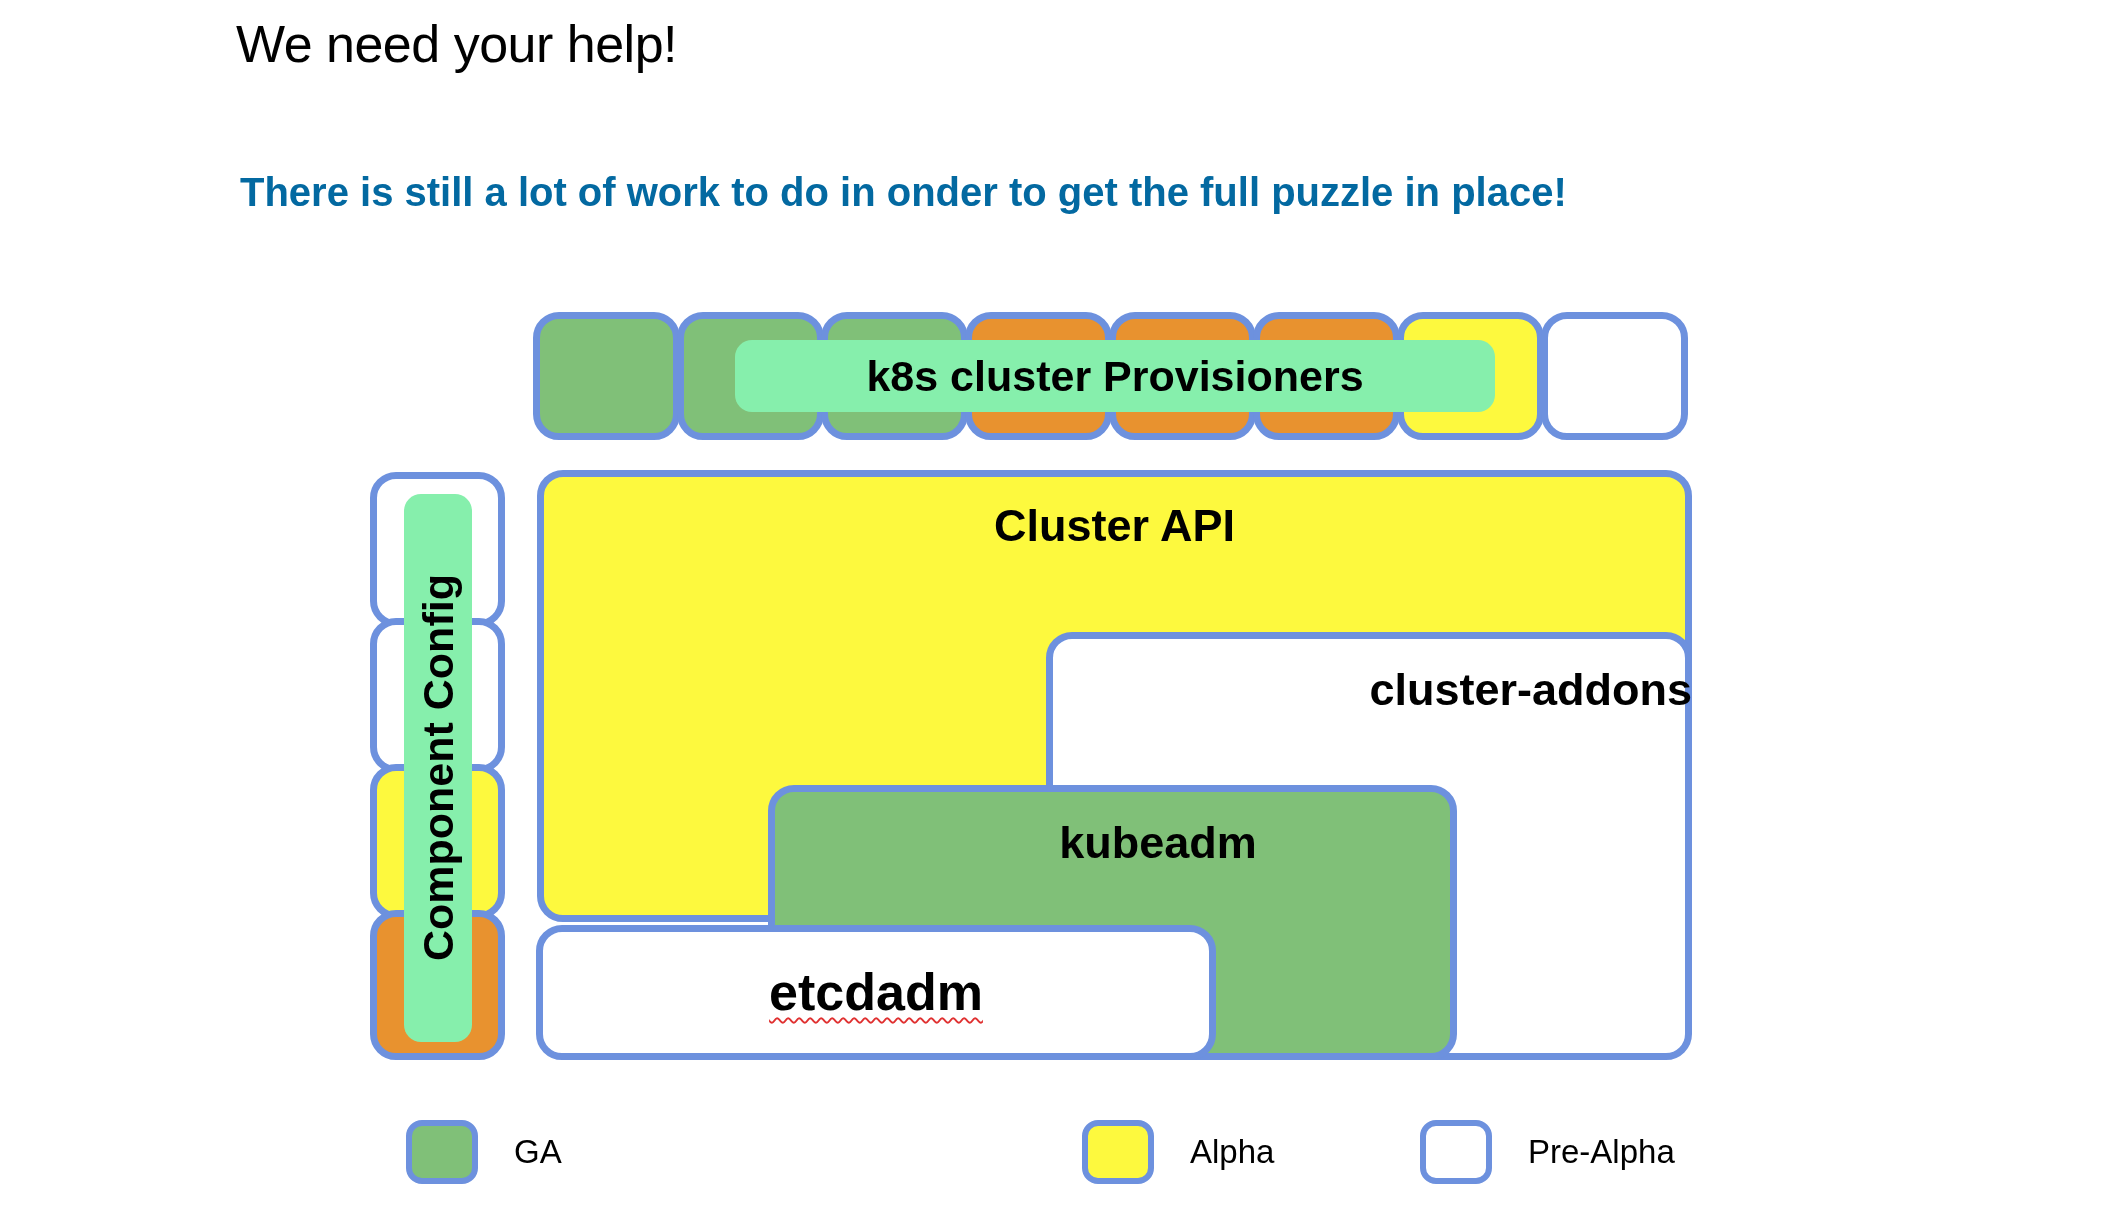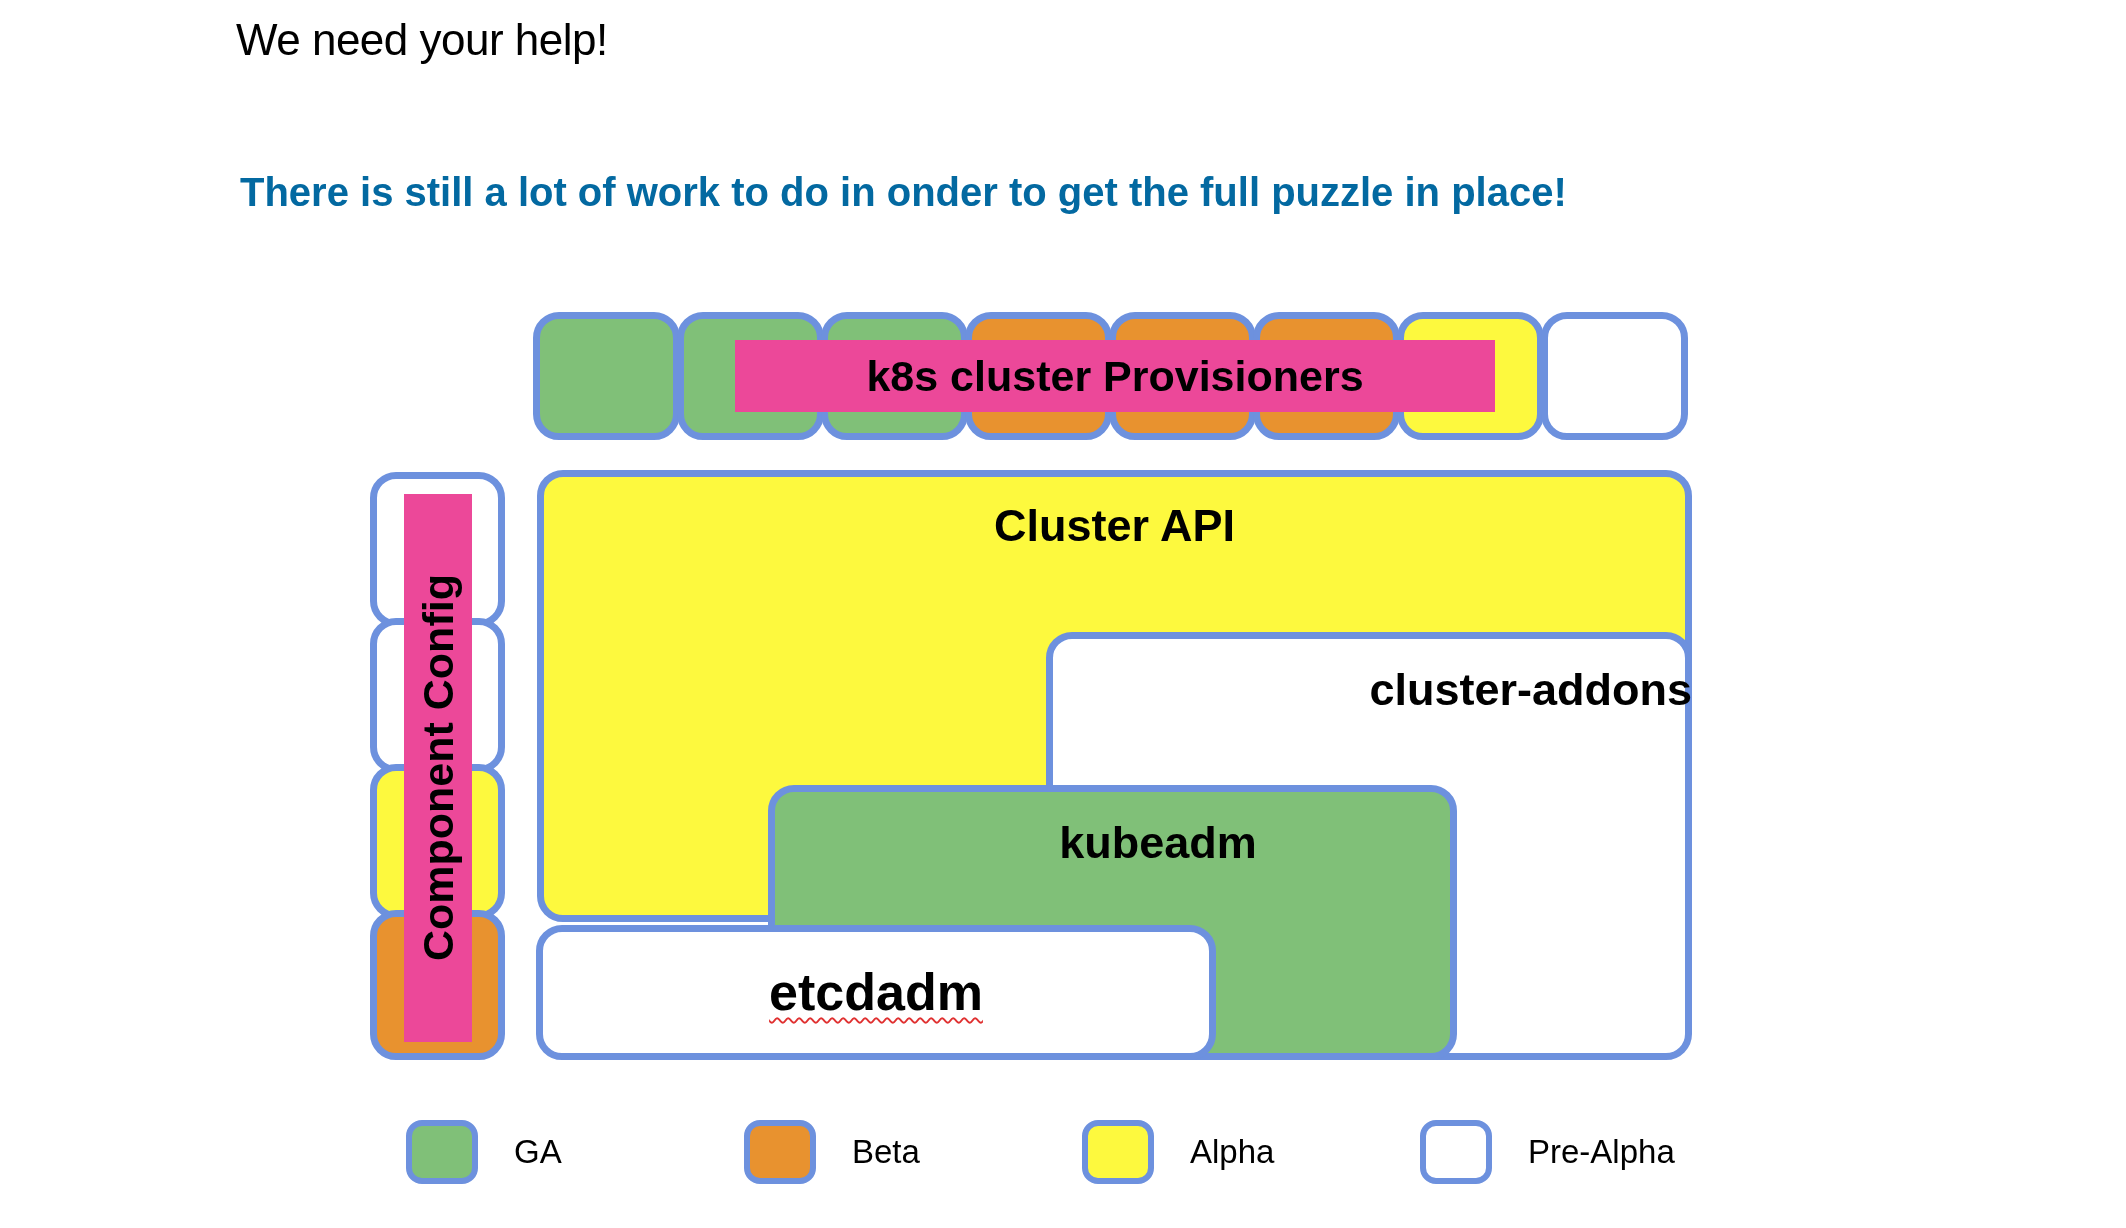--- a/index.html
+++ b/index.html
@@ -8,21 +8,21 @@
     background:#ffffff;
     font-family:"Liberation Sans","DejaVu Sans",sans-serif;
     position:relative;overflow:hidden;
     -webkit-font-smoothing:antialiased;
   }
   .slide{position:absolute;inset:0;}
 
   
   #page-title{
     position:absolute;left:236px;top:16px;
-    font-size:44px;line-height:1.08;
+    font-size:52px;line-height:1.08;
     color:#000;font-weight:400;white-space:nowrap;
     letter-spacing:-0.5px;
   }
   #page-subtitle{
     position:absolute;left:240px;top:168px;
     font-size:40px;line-height:1.2;
     color:#0369a1;font-weight:700;white-space:nowrap;
   }
 
   
@@ -34,25 +34,26 @@
     background:#ffffff;
   }
   .node.ga      {background:#80c078;}
   .node.beta    {background:#e8922f;}
   .node.alpha   {background:#fdf93e;}
   .node.prealpha{background:#ffffff;}
 
   
   .label-plate{
     position:absolute;
-    background:#ec4899;
+    background:#86efac;
     display:flex;align-items:center;justify-content:center;
     font-weight:bold;color:#000;
     z-index:40;
     white-space:nowrap;
+    border-radius:17px;
   }
   .label-plate.vertical{
     writing-mode:vertical-rl;
     transform:rotate(180deg);
   }
 
   
   .node-caption{
     position:absolute;
     font-weight:bold;color:#000;
@@ -143,24 +144,20 @@
     <div class="label-plate vertical" style="left:404px; top:494px; width:68px; height:548px; font-size:43px;">Component Config</div>
   </div>
 
   <div id="legend">
 
     <div class="legend-item" style="left:0px;">
       <span class="legend-swatch sw-ga"></span>
       <span class="legend-label">GA</span>
     </div>
 
-    <div class="legend-item" style="left:338px;">
-      <span class="legend-swatch sw-beta"></span>
-      <span class="legend-label">Beta</span>
-    </div>
 
     <div class="legend-item" style="left:676px;">
       <span class="legend-swatch sw-alpha"></span>
       <span class="legend-label">Alpha</span>
     </div>
 
     <div class="legend-item" style="left:1014px;">
       <span class="legend-swatch sw-prealpha"></span>
       <span class="legend-label">Pre-Alpha</span>
     </div>

